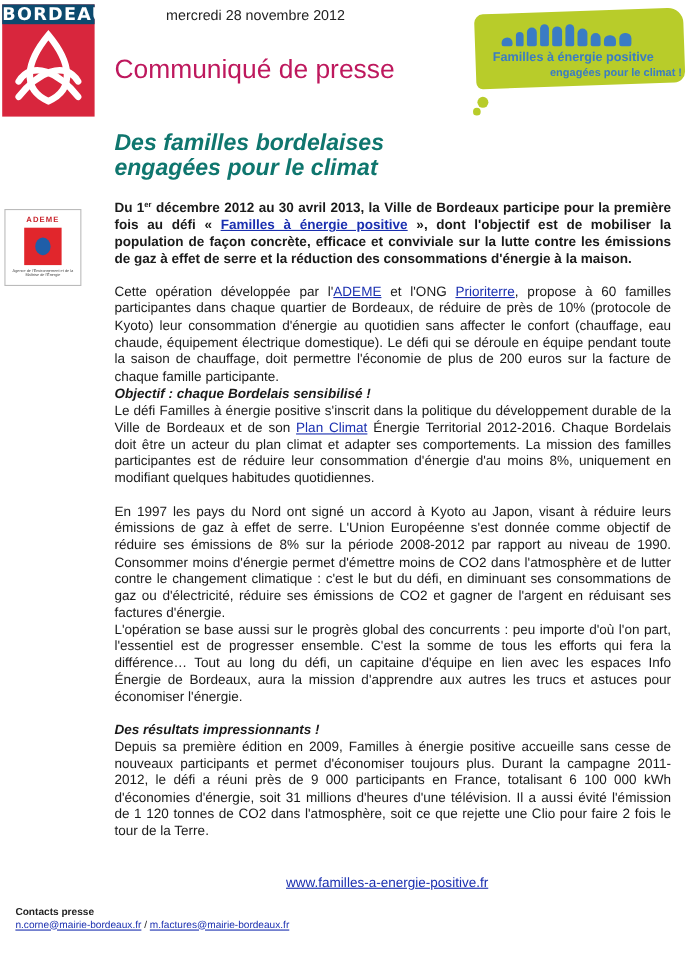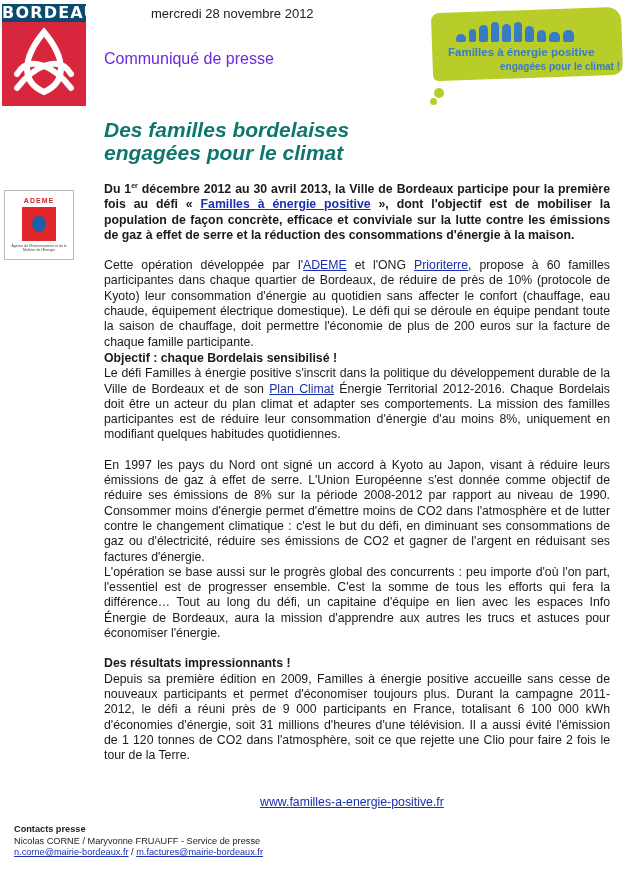--- a/index.html
+++ b/index.html
@@ -5,21 +5,21 @@
     * { margin: 0; padding: 0; box-sizing: border-box; }
     html, body { width: 630px; height: 874px; background: #ffffff; overflow: hidden; }
     body { position: relative; font-family: "Liberation Sans", sans-serif; color: #111; }
 
     
     .bx-logo { position: absolute; left: 2px; top: 4px; width: 84px; height: 102px; background: #d8263d; }
     .bx-logo .bx-band { height: 18px; background: #0c4a6e; color: #fff; font-family: "DejaVu Sans", sans-serif; font-weight: bold; font-size: 16px; letter-spacing: 1.2px; text-align: right; line-height: 18px; }
     .bx-logo svg { display: block; margin: 4px auto 0; }
 
     .date { position: absolute; left: 104px; top: 6px; font-size: 13px; color: #222; margin-left: 47px; }
-    .doc-type { position: absolute; left: 104px; top: 50px; font-size: 16px; color: #6d28d9; }
+    .doc-type { position: absolute; left: 104px; top: 50px; font-size: 24px; color: #be185d; }
 
     
     .fep-logo { position: absolute; left: 428px; top: 10px; width: 196px; height: 72px; }
     .fep-logo .bubble { position: absolute; left: 4px; top: 0; width: 190px; height: 68px; background: #b8cc2a; border-radius: 8px 14px 10px 6px; transform: rotate(-2deg); }
     .fep-logo .dot1 { position: absolute; left: 6px; top: 78px; width: 10px; height: 10px; border-radius: 50%; background: #b8cc2a; }
     .fep-logo .dot2 { position: absolute; left: 2px; top: 88px; width: 7px; height: 7px; border-radius: 50%; background: #b8cc2a; }
     .fep-logo .people { position: absolute; left: 28px; top: 10px; width: 150px; height: 22px; display: flex; align-items: flex-end; gap: 3px; }
     .fep-logo .person { background: #3a7cc4; border-radius: 5px 5px 2px 2px; }
     .fep-logo .l1 { position: absolute; left: 20px; top: 36px; font-size: 11.5px; font-weight: bold; color: #3a7cc4; white-space: nowrap; }
     .fep-logo .l2 { position: absolute; left: 72px; top: 51px; font-size: 10px; font-weight: bold; color: #3a7cc4; white-space: nowrap; }
@@ -30,21 +30,21 @@
     .ademe { position: absolute; left: 4px; top: 190px; width: 70px; height: 70px; border: 1px solid #bbb; background: #fff; }
     .ademe .name { text-align: center; font-size: 7px; font-weight: bold; color: #c8242c; letter-spacing: 1px; margin-top: 6px; }
     .ademe .sq { width: 34px; height: 34px; background: #e1262c; margin: 3px auto 0; position: relative; }
     .ademe .sq .globe { position: absolute; left: 10px; top: 9px; width: 14px; height: 16px; border-radius: 50%; background: #1f5ea8; }
     .ademe .cap { text-align: center; font-size: 3.5px; color: #444; margin-top: 3px; line-height: 4px; }
 
     .body { position: absolute; left: 104px; top: 182px; width: 506px; font-size: 12.3px; line-height: 15.3px; text-align: justify; color: #1a1a1a; }
     .body p { margin: 0; }
     .body .lead { font-weight: bold; margin-bottom: 15px; }
     .body .para { margin-bottom: 1px; }
-    .body .h { font-weight: bold; }
+    .body .h { font-weight: bold; font-style: italic; }
     .body .nb { margin-bottom: 15px; }
     a, .lnk { color: #1a2fb0; text-decoration: underline; }
     sup { font-size: 7px; vertical-align: super; line-height: 0; }
 
     .website { position: absolute; left: 260px; top: 795px; font-size: 12.3px; color: #1a2fb0; }
 
     .contacts { position: absolute; left: 14px; top: 824px; font-size: 9.2px; line-height: 11.5px; color: #222; }
     .contacts .ct { font-weight: bold; }
   </style>
 </head>
@@ -109,15 +109,14 @@
   <p class="nb">L'opération se base aussi sur le progrès global des concurrents : peu importe d'où l'on part, l'essentiel est de progresser ensemble. C'est la somme de tous les efforts qui fera la différence… Tout au long du défi, un capitaine d'équipe en lien avec les espaces Info Énergie de Bordeaux, aura la mission d'apprendre aux autres les trucs et astuces pour économiser l'énergie.</p>
 
   <p class="h">Des résultats impressionnants !</p>
   <p>Depuis sa première édition en 2009, Familles à énergie positive accueille sans cesse de nouveaux participants et permet d'économiser toujours plus. Durant la campagne 2011-2012, le défi a réuni près de 9 000 participants en France, totalisant 6 100 000 kWh d'économies d'énergie, soit 31 millions d'heures d'une télévision. Il a aussi évité l'émission de 1 120 tonnes de CO2 dans l'atmosphère, soit ce que rejette une Clio pour faire 2 fois le tour de la Terre.</p>
 </div>
 
 <a class="website">www.familles-a-energie-positive.fr</a>
 
 <div class="contacts">
   <div class="ct">Contacts presse</div>
-  <div>Nicolas CORNE / Maryvonne FRUAUFF - Service de presse</div>
   <div><a class="lnk">n.corne@mairie-bordeaux.fr</a><span> / </span><a class="lnk">m.factures@mairie-bordeaux.fr</a></div>
 </div>
 
 </body></html>

